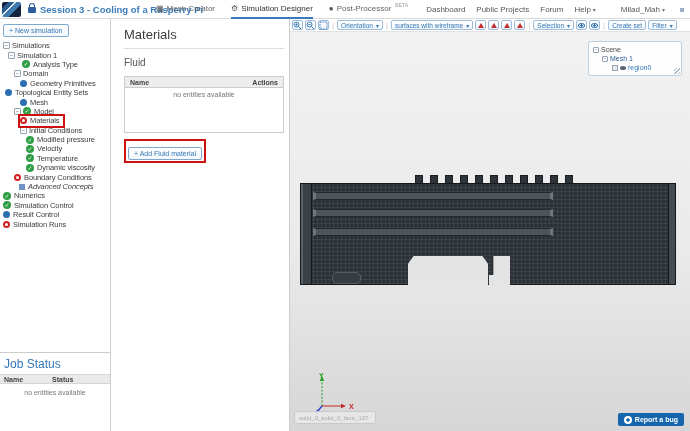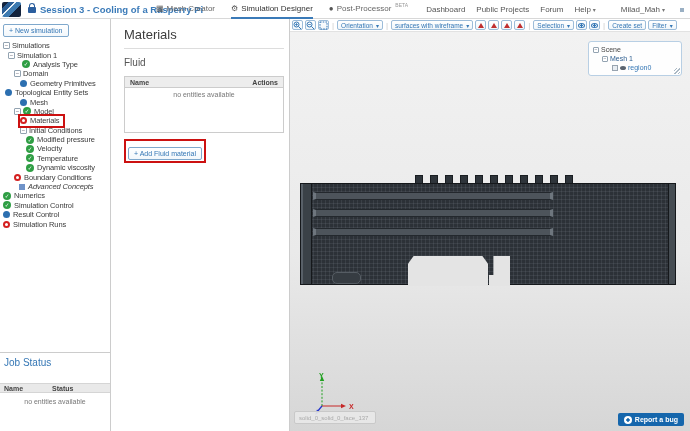--- a/index.html
+++ b/index.html
@@ -38,21 +38,21 @@
   .trow.hl{outline:2px solid #cc1111;padding-right:3px}
   .ti{display:inline-flex;align-items:center;justify-content:center;margin-right:3px;flex:0 0 auto}
   .ti.collapse{width:7px;height:7px;border:1px solid #93a3b1;border-radius:1px;background:#fff;
     color:#667;font-size:6px;line-height:5px;margin-right:2px}
   .ti.check{width:8px;height:8px;border-radius:50%;background:#2f9e44;color:#fff;font-size:5.5px}
   .ti.dot{width:7px;height:7px;border-radius:50%;background:#2c6fb0}
   .ti.red{width:7px;height:7px;border-radius:50%;border:2px solid #d42020;background:#fff}
   .ti.bluesq{width:6px;height:6px;background:#6f93c9;margin-left:1px}
 
   .jobstatus{position:absolute;left:0;right:0;bottom:0;height:79px;border-top:1px solid #ccc;background:#fff}
-  .js-title{color:#3577b5;font-size:10px;padding:4px 4px 15px 4px}
+  .js-title{color:#3577b5;font-size:12px;padding:4px 4px 3px 4px}
   .js-head{display:flex;background:#e9e9e9;border-top:1px solid #d5d5d5;border-bottom:1px solid #d5d5d5;
     font-size:7px;font-weight:bold;color:#444;height:10px;align-items:center}
   .js-name{flex:1;padding-left:4px}
   .js-status{width:58px}
   .js-empty{text-align:center;font-size:7px;color:#777;margin-top:5px}
 
   
   .panel{position:absolute;top:19px;left:113px;bottom:0;width:177px;background:#fff;
     border-right:1px solid #ccc;padding:8px 5px 0 11px}
   .p-title{font-size:13px;font-weight:500;color:#3c3c3c}

